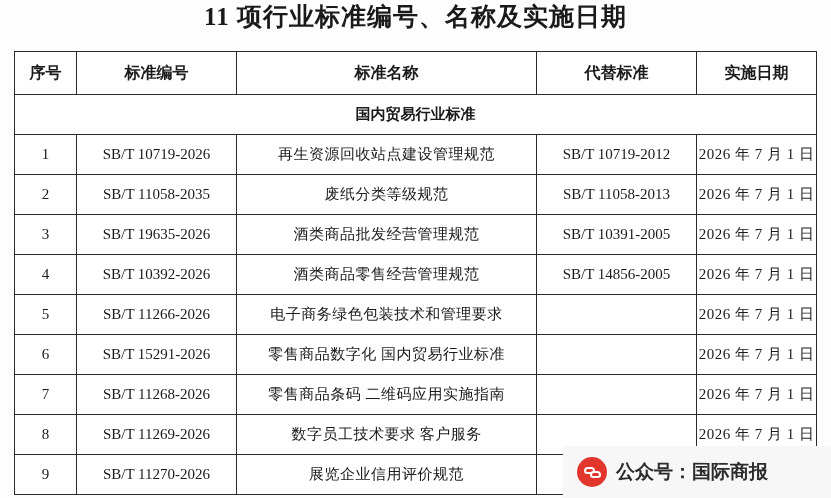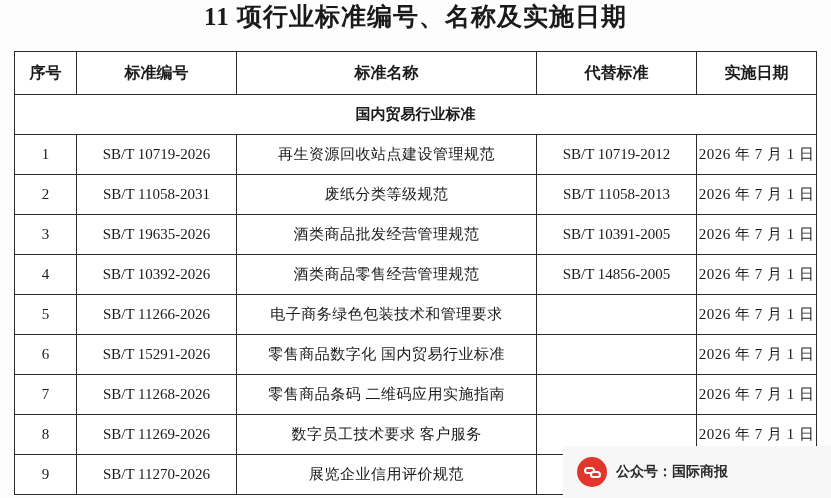--- a/index.html
+++ b/index.html
@@ -117,21 +117,21 @@
     top: 14px;
     width: 11px;
     height: 7px;
     border: 2px solid #ffffff;
     border-radius: 6px 6px 5px 5px;
     background: #e2362d;
     box-sizing: border-box;
   }
   .wm-text {
     font-family: "Liberation Sans", "DejaVu Sans", sans-serif;
-    font-size: 14px;
+    font-size: 19px;
     font-weight: bold;
     color: #2b2b2b;
     white-space: nowrap;
   }
 </style>
 </head>
 <body>
 
 <div class="page">
 
@@ -162,21 +162,21 @@
       <tr>
         <td>1</td>
         <td class="cell-code">SB/T 10719-2026</td>
         <td class="cell-name">再生资源回收站点建设管理规范</td>
         <td class="cell-repl">SB/T 10719-2012</td>
         <td class="cell-date">2026 年 7 月 1 日</td>
       </tr>
 
       <tr>
         <td>2</td>
-        <td class="cell-code">SB/T 11058-2031</td>
+        <td class="cell-code">SB/T 11058-2035</td>
         <td class="cell-name">废纸分类等级规范</td>
         <td class="cell-repl">SB/T 11058-2013</td>
         <td class="cell-date">2026 年 7 月 1 日</td>
       </tr>
 
       <tr>
         <td>3</td>
         <td class="cell-code">SB/T 19635-2026</td>
         <td class="cell-name">酒类商品批发经营管理规范</td>
         <td class="cell-repl">SB/T 10391-2005</td>

